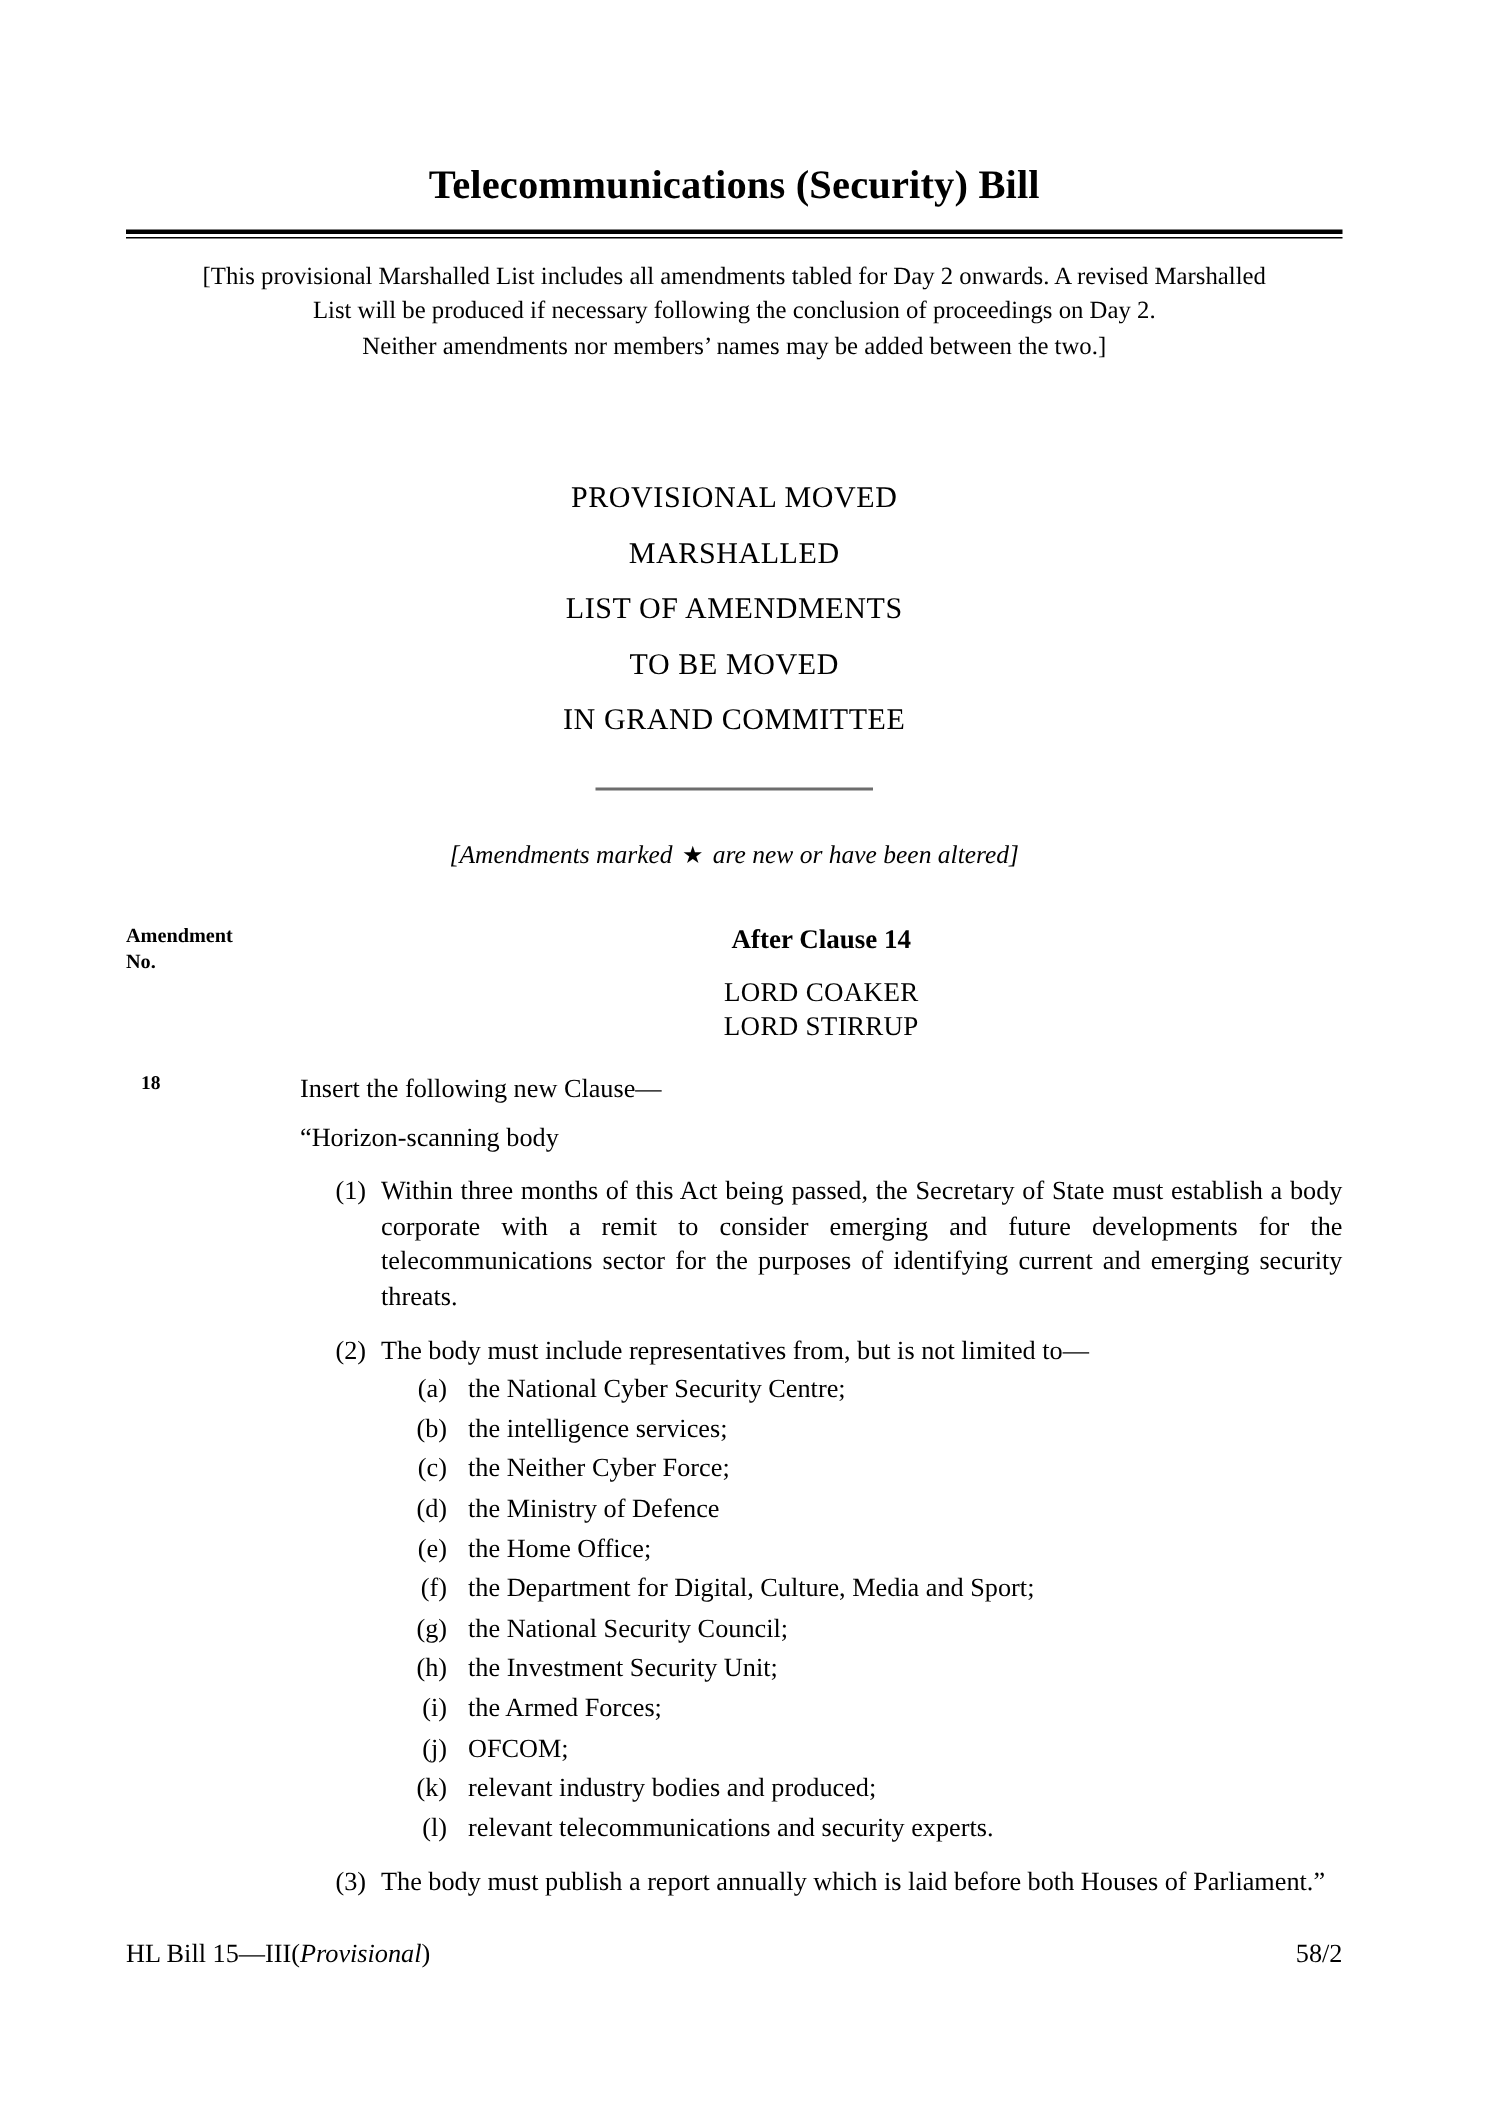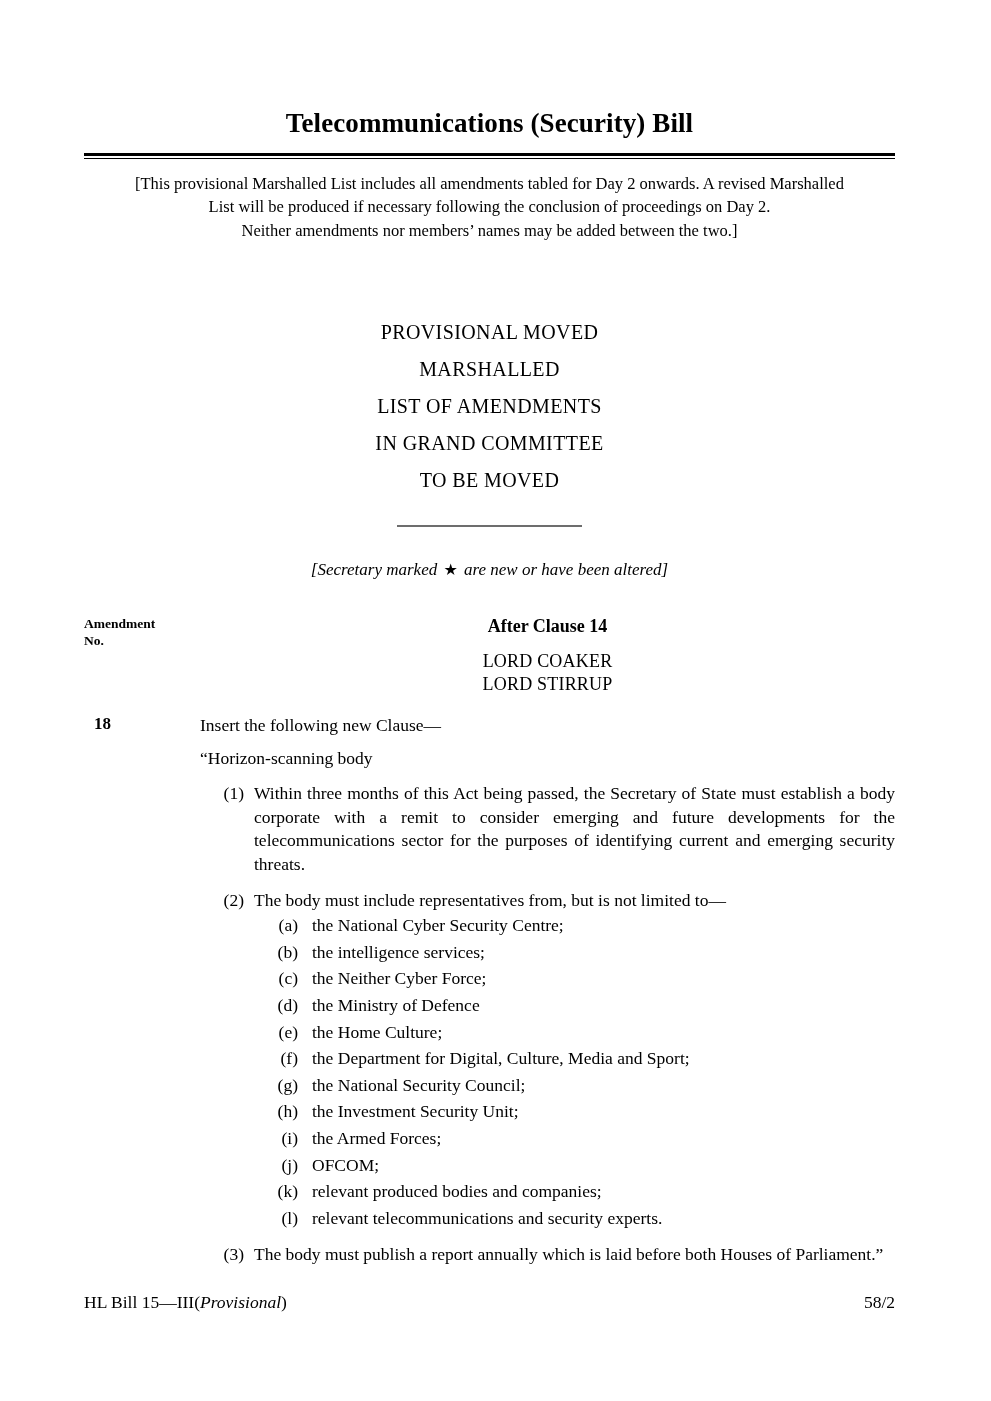--- a/index.html
+++ b/index.html
@@ -132,21 +132,21 @@
 
   
   .amendment {
     position: relative;
     padding-top: 18px;
   }
   .amend-num {
     position: absolute;
     left: 10px;
     top: 18px;
-    font-size: 17px;
+    font-size: 13px;
     font-weight: bold;
   }
   .amend-body {
     padding-left: 116px;
     font-size: 17.5px;
   }
   .insert-line {
     line-height: 1.3;
   }
   .clause-title {
@@ -229,27 +229,27 @@
   <div class="preamble">
     <span class="pline">[This provisional Marshalled List includes all amendments tabled for Day 2 onwards. A revised Marshalled</span>
     <span class="pline">List will be produced if necessary following the conclusion of proceedings on Day 2.</span>
     <span class="pline">Neither amendments nor members’ names may be added between the two.]</span>
   </div>
 
   <div class="heading-block">
     <span class="hline">PROVISIONAL MOVED</span>
     <span class="hline">MARSHALLED</span>
     <span class="hline">LIST OF AMENDMENTS</span>
+    <span class="hline">TO BE MOVED</span>
     <span class="hline">IN GRAND COMMITTEE</span>
-    <span class="hline">TO BE MOVED</span>
     <div class="short-rule"></div>
   </div>
 
   <div class="star-note">
-    <span>[</span><span>Secretary marked </span><span class="star">★</span><span> are new or have been altered</span><span>]</span>
+    <span>[</span><span>Amendments marked </span><span class="star">★</span><span> are new or have been altered</span><span>]</span>
   </div>
 
   <div class="amend-header">
     <div class="amend-no-label">
       <span>Amendment</span>
       <span>No.</span>
     </div>
     <div class="clause-heading">After Clause 14</div>
     <div class="members">
       <span>LORD COAKER</span>
@@ -287,21 +287,21 @@
         <li>
           <span class="marker">(c)</span>
           <span>the Neither Cyber Force;</span>
         </li>
         <li>
           <span class="marker">(d)</span>
           <span>the Ministry of Defence</span>
         </li>
         <li>
           <span class="marker">(e)</span>
-          <span>the Home Culture;</span>
+          <span>the Home Office;</span>
         </li>
         <li>
           <span class="marker">(f)</span>
           <span>the Department for Digital, Culture, Media and Sport;</span>
         </li>
         <li>
           <span class="marker">(g)</span>
           <span>the National Security Council;</span>
         </li>
         <li>
@@ -311,21 +311,21 @@
         <li>
           <span class="marker">(i)</span>
           <span>the Armed Forces;</span>
         </li>
         <li>
           <span class="marker">(j)</span>
           <span>OFCOM;</span>
         </li>
         <li>
           <span class="marker">(k)</span>
-          <span>relevant produced bodies and companies;</span>
+          <span>relevant industry bodies and produced;</span>
         </li>
         <li>
           <span class="marker">(l)</span>
           <span>relevant telecommunications and security experts.</span>
         </li>
       </ul>
 
       <div class="para">
         <span class="marker">(3)</span>
         <span class="ptext">The body must publish a report annually which is laid before both Houses of Parliament.”</span>

